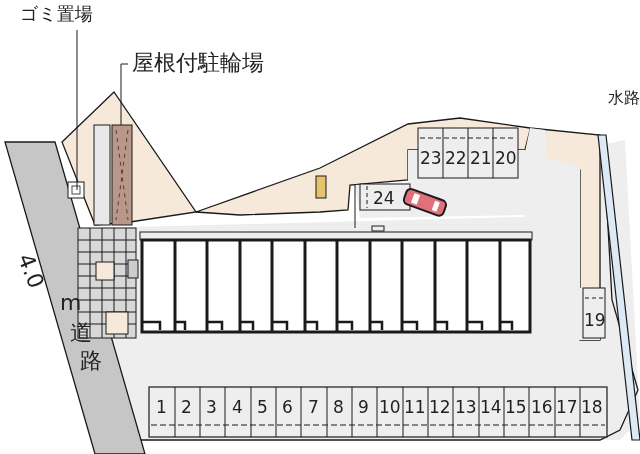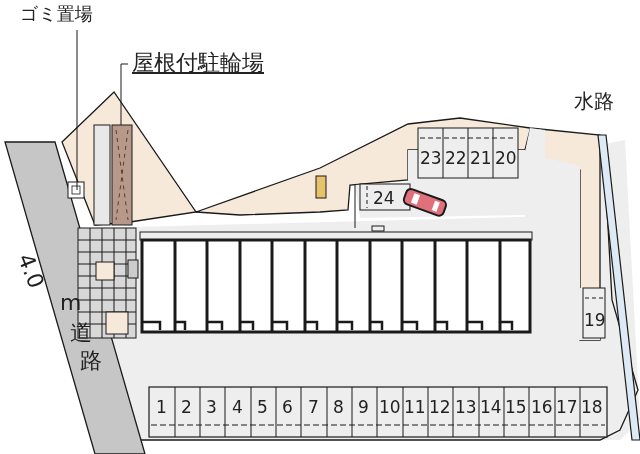--- a/index.html
+++ b/index.html
@@ -113,18 +113,18 @@
     <text class="num" x="531" y="413">16</text>
     <text class="num" x="556" y="413">17</text>
     <text class="num" x="581" y="413">18</text>
   </g>
 
   <line x1="77" y1="30" x2="77" y2="190" stroke="#1a1a1a" stroke-width="1"></line>
   <polyline points="128,64 121,64 121,125" fill="none" stroke="#1a1a1a" stroke-width="1"></polyline>
 </svg>
 
 <div class="lbl" style="left:20px;top:2px;font-size:18px;">ゴミ置場</div>
-<div class="lbl" style="left:132px;top:48px;font-size:22px;text-decoration:underline;">屋根付駐輪場</div>
-<div class="lbl" style="left:574px;top:88px;font-size:20px;">水路</div>
+<div class="lbl" style="left:132px;top:48px;font-size:22px;">屋根付駐輪場</div>
+<div class="lbl" style="left:608px;top:88px;font-size:16px;">水路</div>
 <div class="lbl" style="left:36px;top:250px;font-size:22px;transform:rotate(68deg);transform-origin:left top;">4.0</div>
 <div class="lbl" style="left:60px;top:290px;font-size:22px;">m</div>
 <div class="lbl" style="left:70px;top:318px;font-size:22px;">道</div>
 <div class="lbl" style="left:80px;top:346px;font-size:22px;">路</div>
 
 </body></html>

